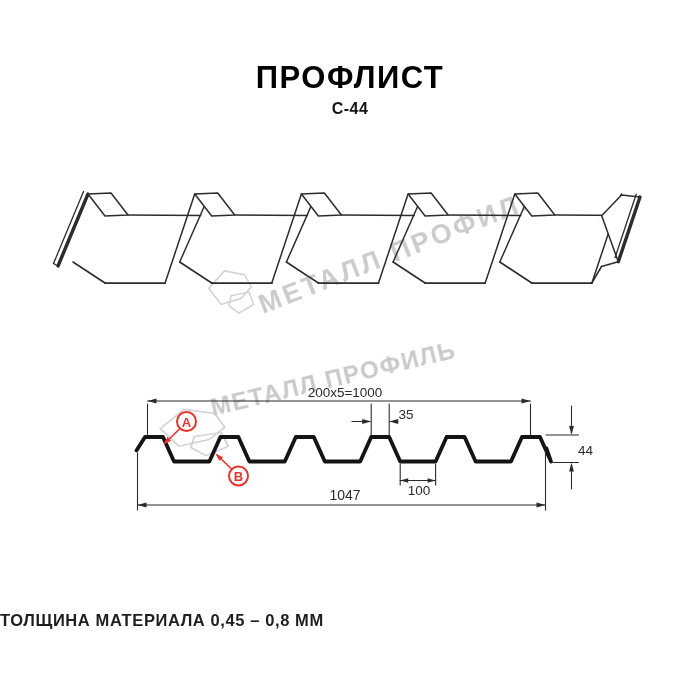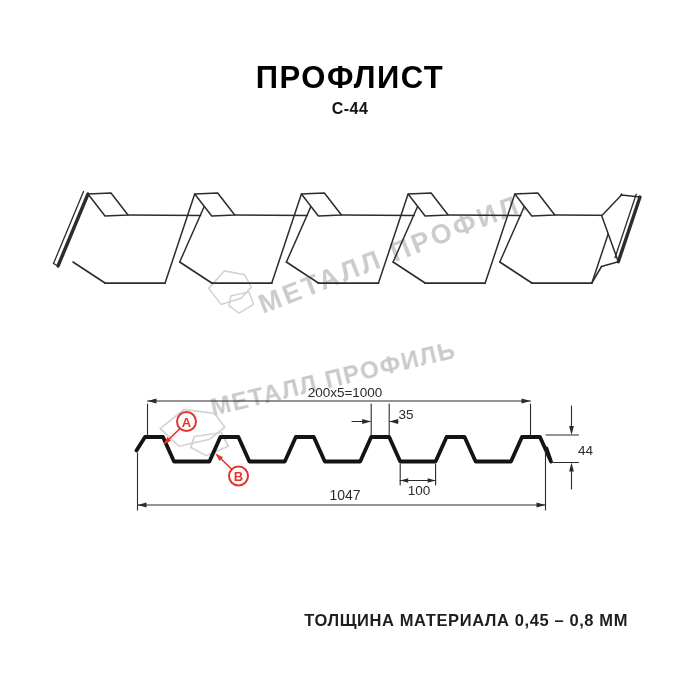--- a/index.html
+++ b/index.html
@@ -10,21 +10,21 @@
   .stage{position:absolute;inset:0;width:700px;height:700px;}
   .page-title{
     position:absolute;top:60px;left:0;width:700px;text-align:center;
     font-size:31px;font-weight:bold;letter-spacing:1.5px;color:#000000;
   }
   .page-subtitle{
     position:absolute;top:100px;left:0;width:700px;text-align:center;
     font-size:16px;font-weight:bold;letter-spacing:0.5px;color:#141414;
   }
   .page-footer{
-    position:absolute;top:611px;left:0;width:628px;text-align:right;
+    position:absolute;top:611px;left:0;width:628px;text-align:left;
     font-size:16.5px;font-weight:600;letter-spacing:0.6px;color:#1e1e1e;
   }
   svg text.dim{
     font-family:"Liberation Sans", sans-serif;
     fill:#2b2b2b;
   }
   svg text.wm{
     font-family:"Liberation Sans", sans-serif;
     font-weight:bold;
   }

